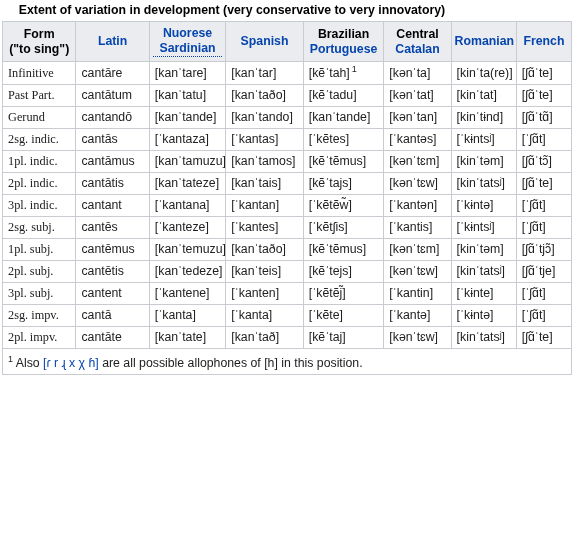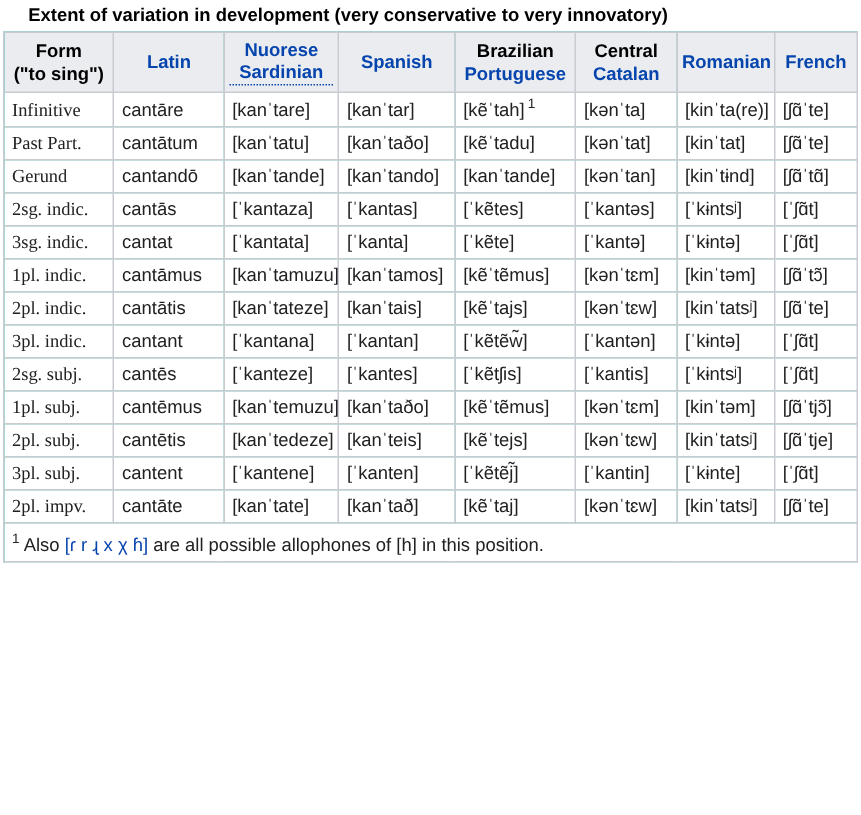--- a/index.html
+++ b/index.html
@@ -182,30 +182,20 @@
           <td class="form-cell"><span>2sg. indic.</span></td>
           <td><span>cantās</span></td>
           <td><span>[ˈkantaza]</span></td>
           <td><span>[ˈkantas]</span></td>
           <td><span>[ˈkẽtes]</span></td>
           <td><span>[ˈkantəs]</span></td>
           <td><span>[ˈkɨntsʲ]</span></td>
           <td><span>[ˈʃɑ̃t]</span></td>
         </tr>
         <tr>
-          <td class="form-cell"><span>3sg. indic.</span></td>
-          <td><span>cantat</span></td>
-          <td><span>[ˈkantata]</span></td>
-          <td><span>[ˈkanta]</span></td>
-          <td><span>[ˈkẽte]</span></td>
-          <td><span>[ˈkantə]</span></td>
-          <td><span>[ˈkɨntə]</span></td>
-          <td><span>[ˈʃɑ̃t]</span></td>
-        </tr>
-        <tr>
           <td class="form-cell"><span>1pl. indic.</span></td>
           <td><span>cantāmus</span></td>
           <td><span>[kanˈtamuzu]</span></td>
           <td><span>[kanˈtamos]</span></td>
           <td><span>[kẽˈtẽmus]</span></td>
           <td><span>[kənˈtɛm]</span></td>
           <td><span>[kinˈtəm]</span></td>
           <td><span>[ʃɑ̃ˈtɔ̃]</span></td>
         </tr>
         <tr>
@@ -259,20 +249,30 @@
           <td><span>[ʃɑ̃ˈtje]</span></td>
         </tr>
         <tr>
           <td class="form-cell"><span>3pl. subj.</span></td>
           <td><span>cantent</span></td>
           <td><span>[ˈkantene]</span></td>
           <td><span>[ˈkanten]</span></td>
           <td><span>[ˈkẽtẽj̃]</span></td>
           <td><span>[ˈkantin]</span></td>
           <td><span>[ˈkɨnte]</span></td>
+          <td><span>[ˈʃɑ̃t]</span></td>
+        </tr>
+        <tr>
+          <td class="form-cell"><span>2sg. impv.</span></td>
+          <td><span>cantā</span></td>
+          <td><span>[ˈkanta]</span></td>
+          <td><span>[ˈkanta]</span></td>
+          <td><span>[ˈkẽte]</span></td>
+          <td><span>[ˈkantə]</span></td>
+          <td><span>[ˈkɨntə]</span></td>
           <td><span>[ˈʃɑ̃t]</span></td>
         </tr>
         <tr>
           <td class="form-cell"><span>2pl. impv.</span></td>
           <td><span>cantāte</span></td>
           <td><span>[kanˈtate]</span></td>
           <td><span>[kanˈtað]</span></td>
           <td><span>[kẽˈtaj]</span></td>
           <td><span>[kənˈtɛw]</span></td>
           <td><span>[kinˈtatsʲ]</span></td>

